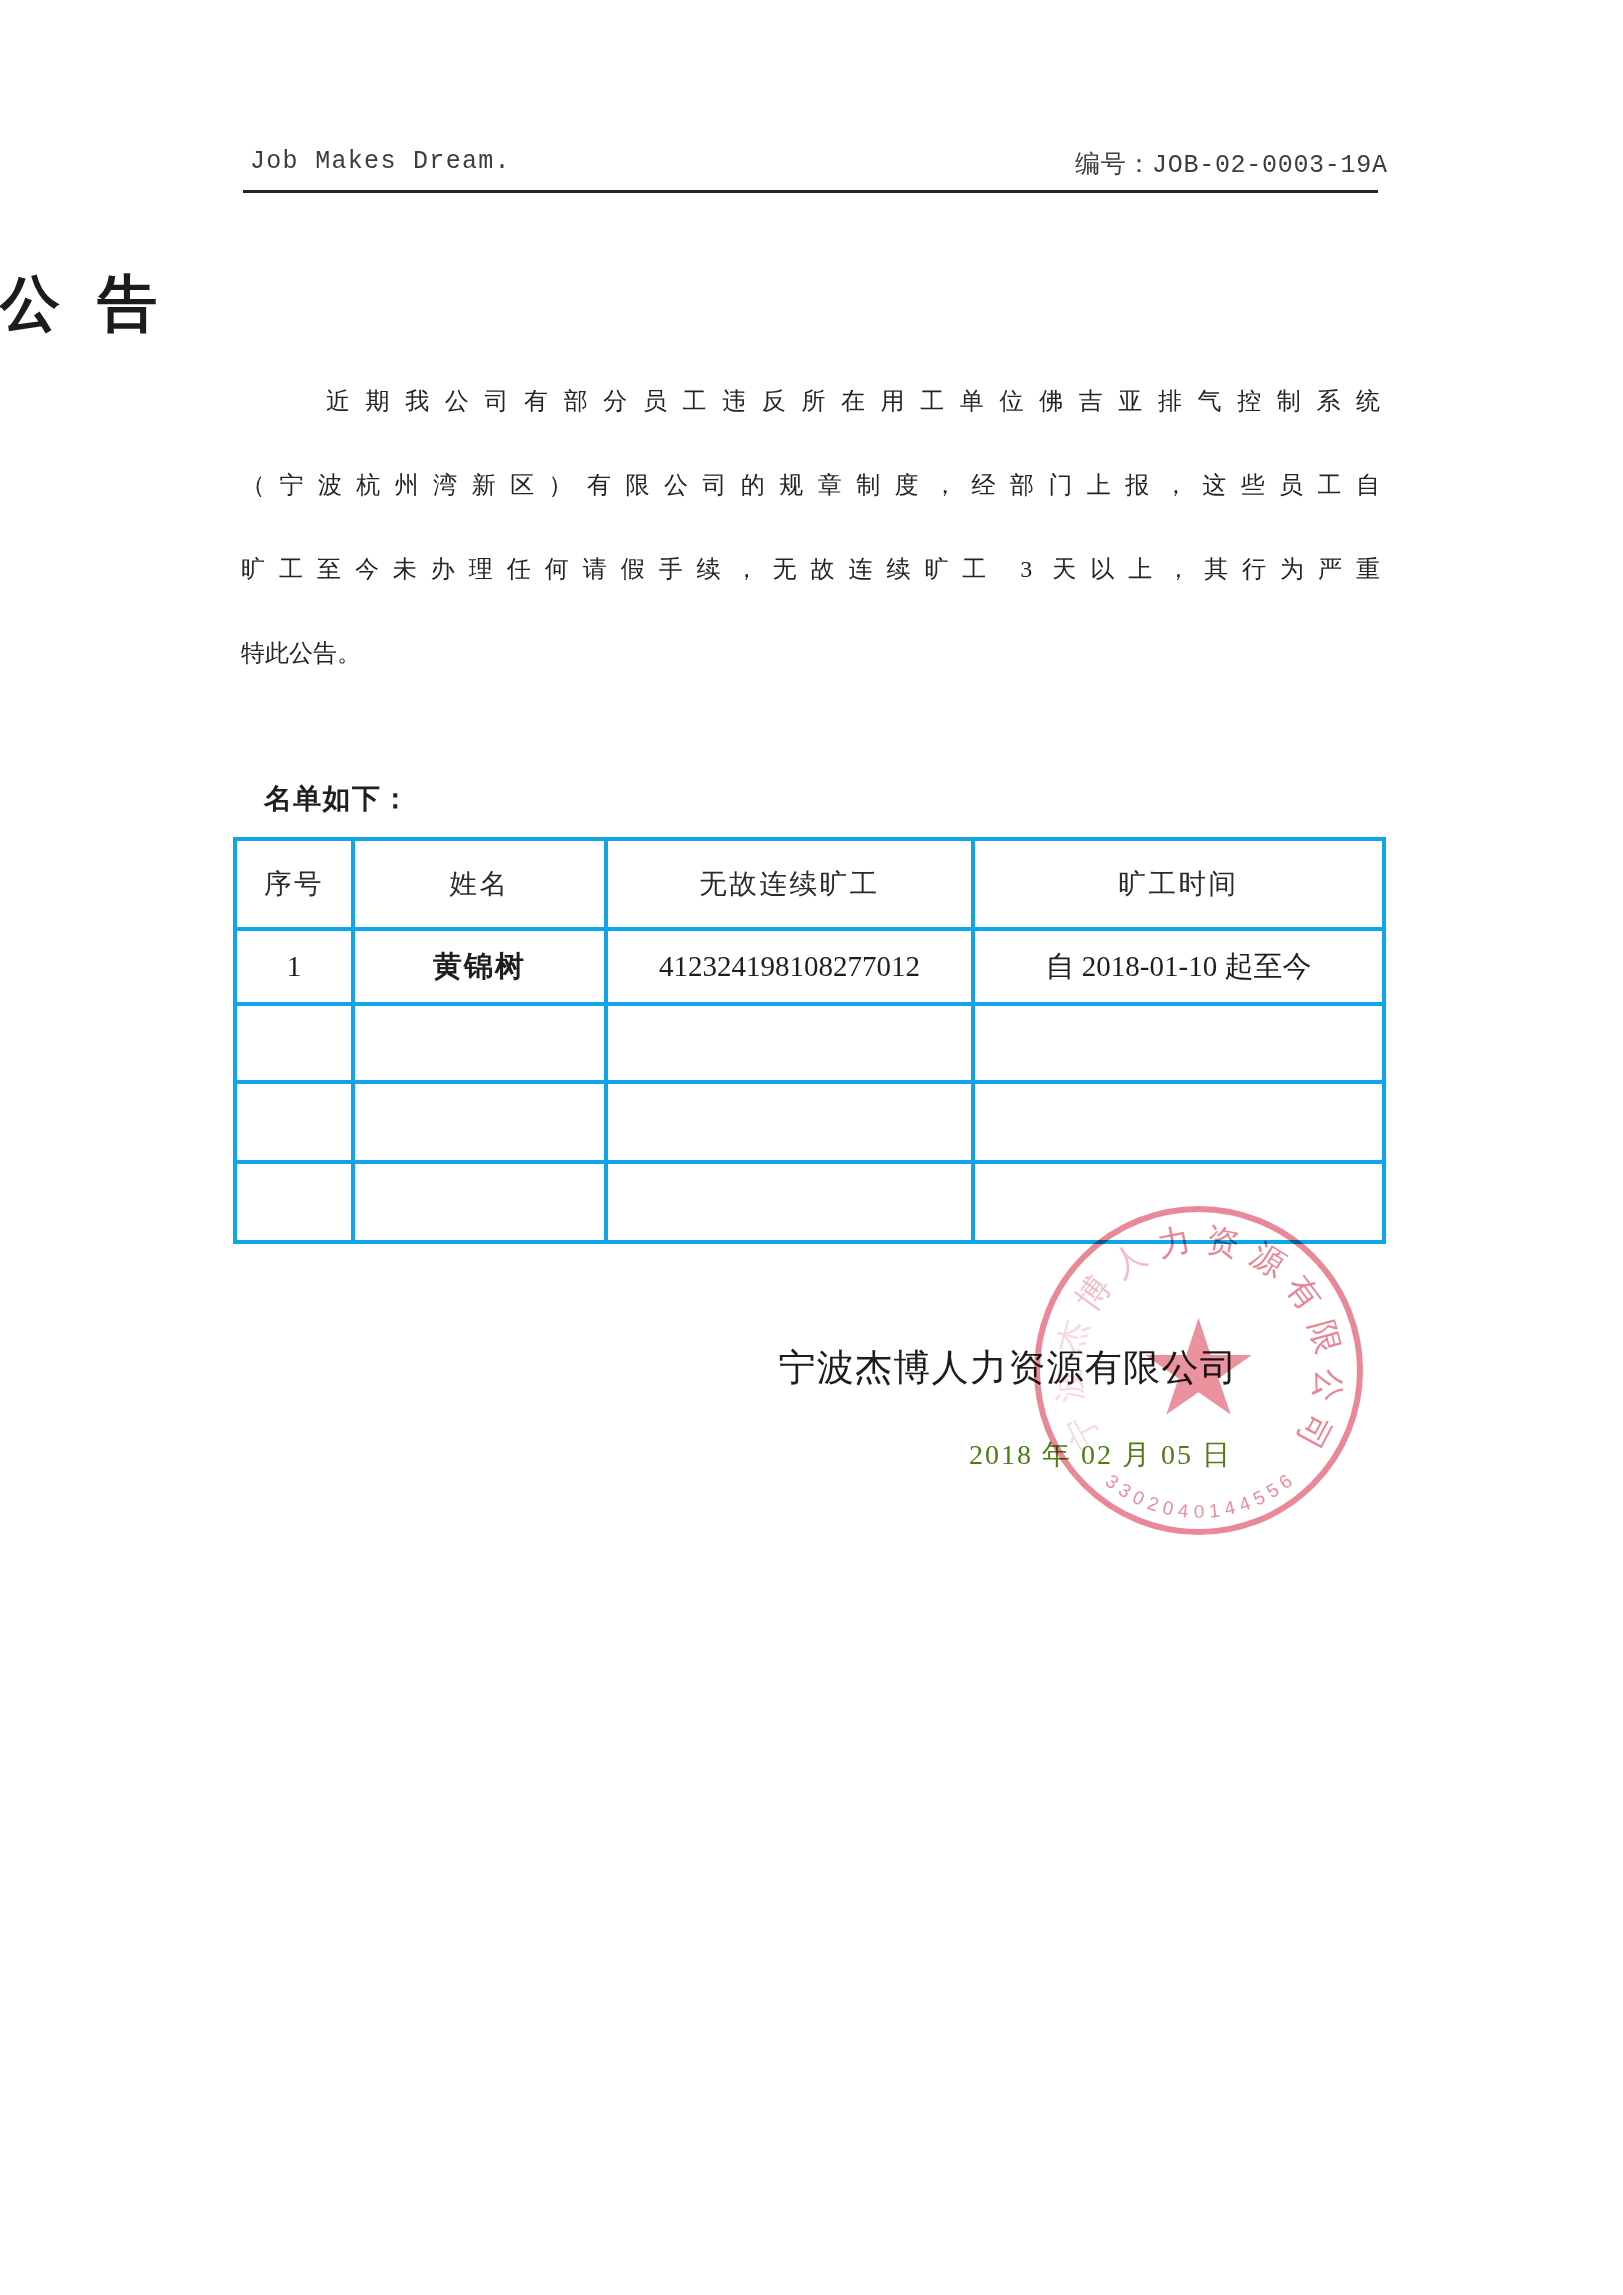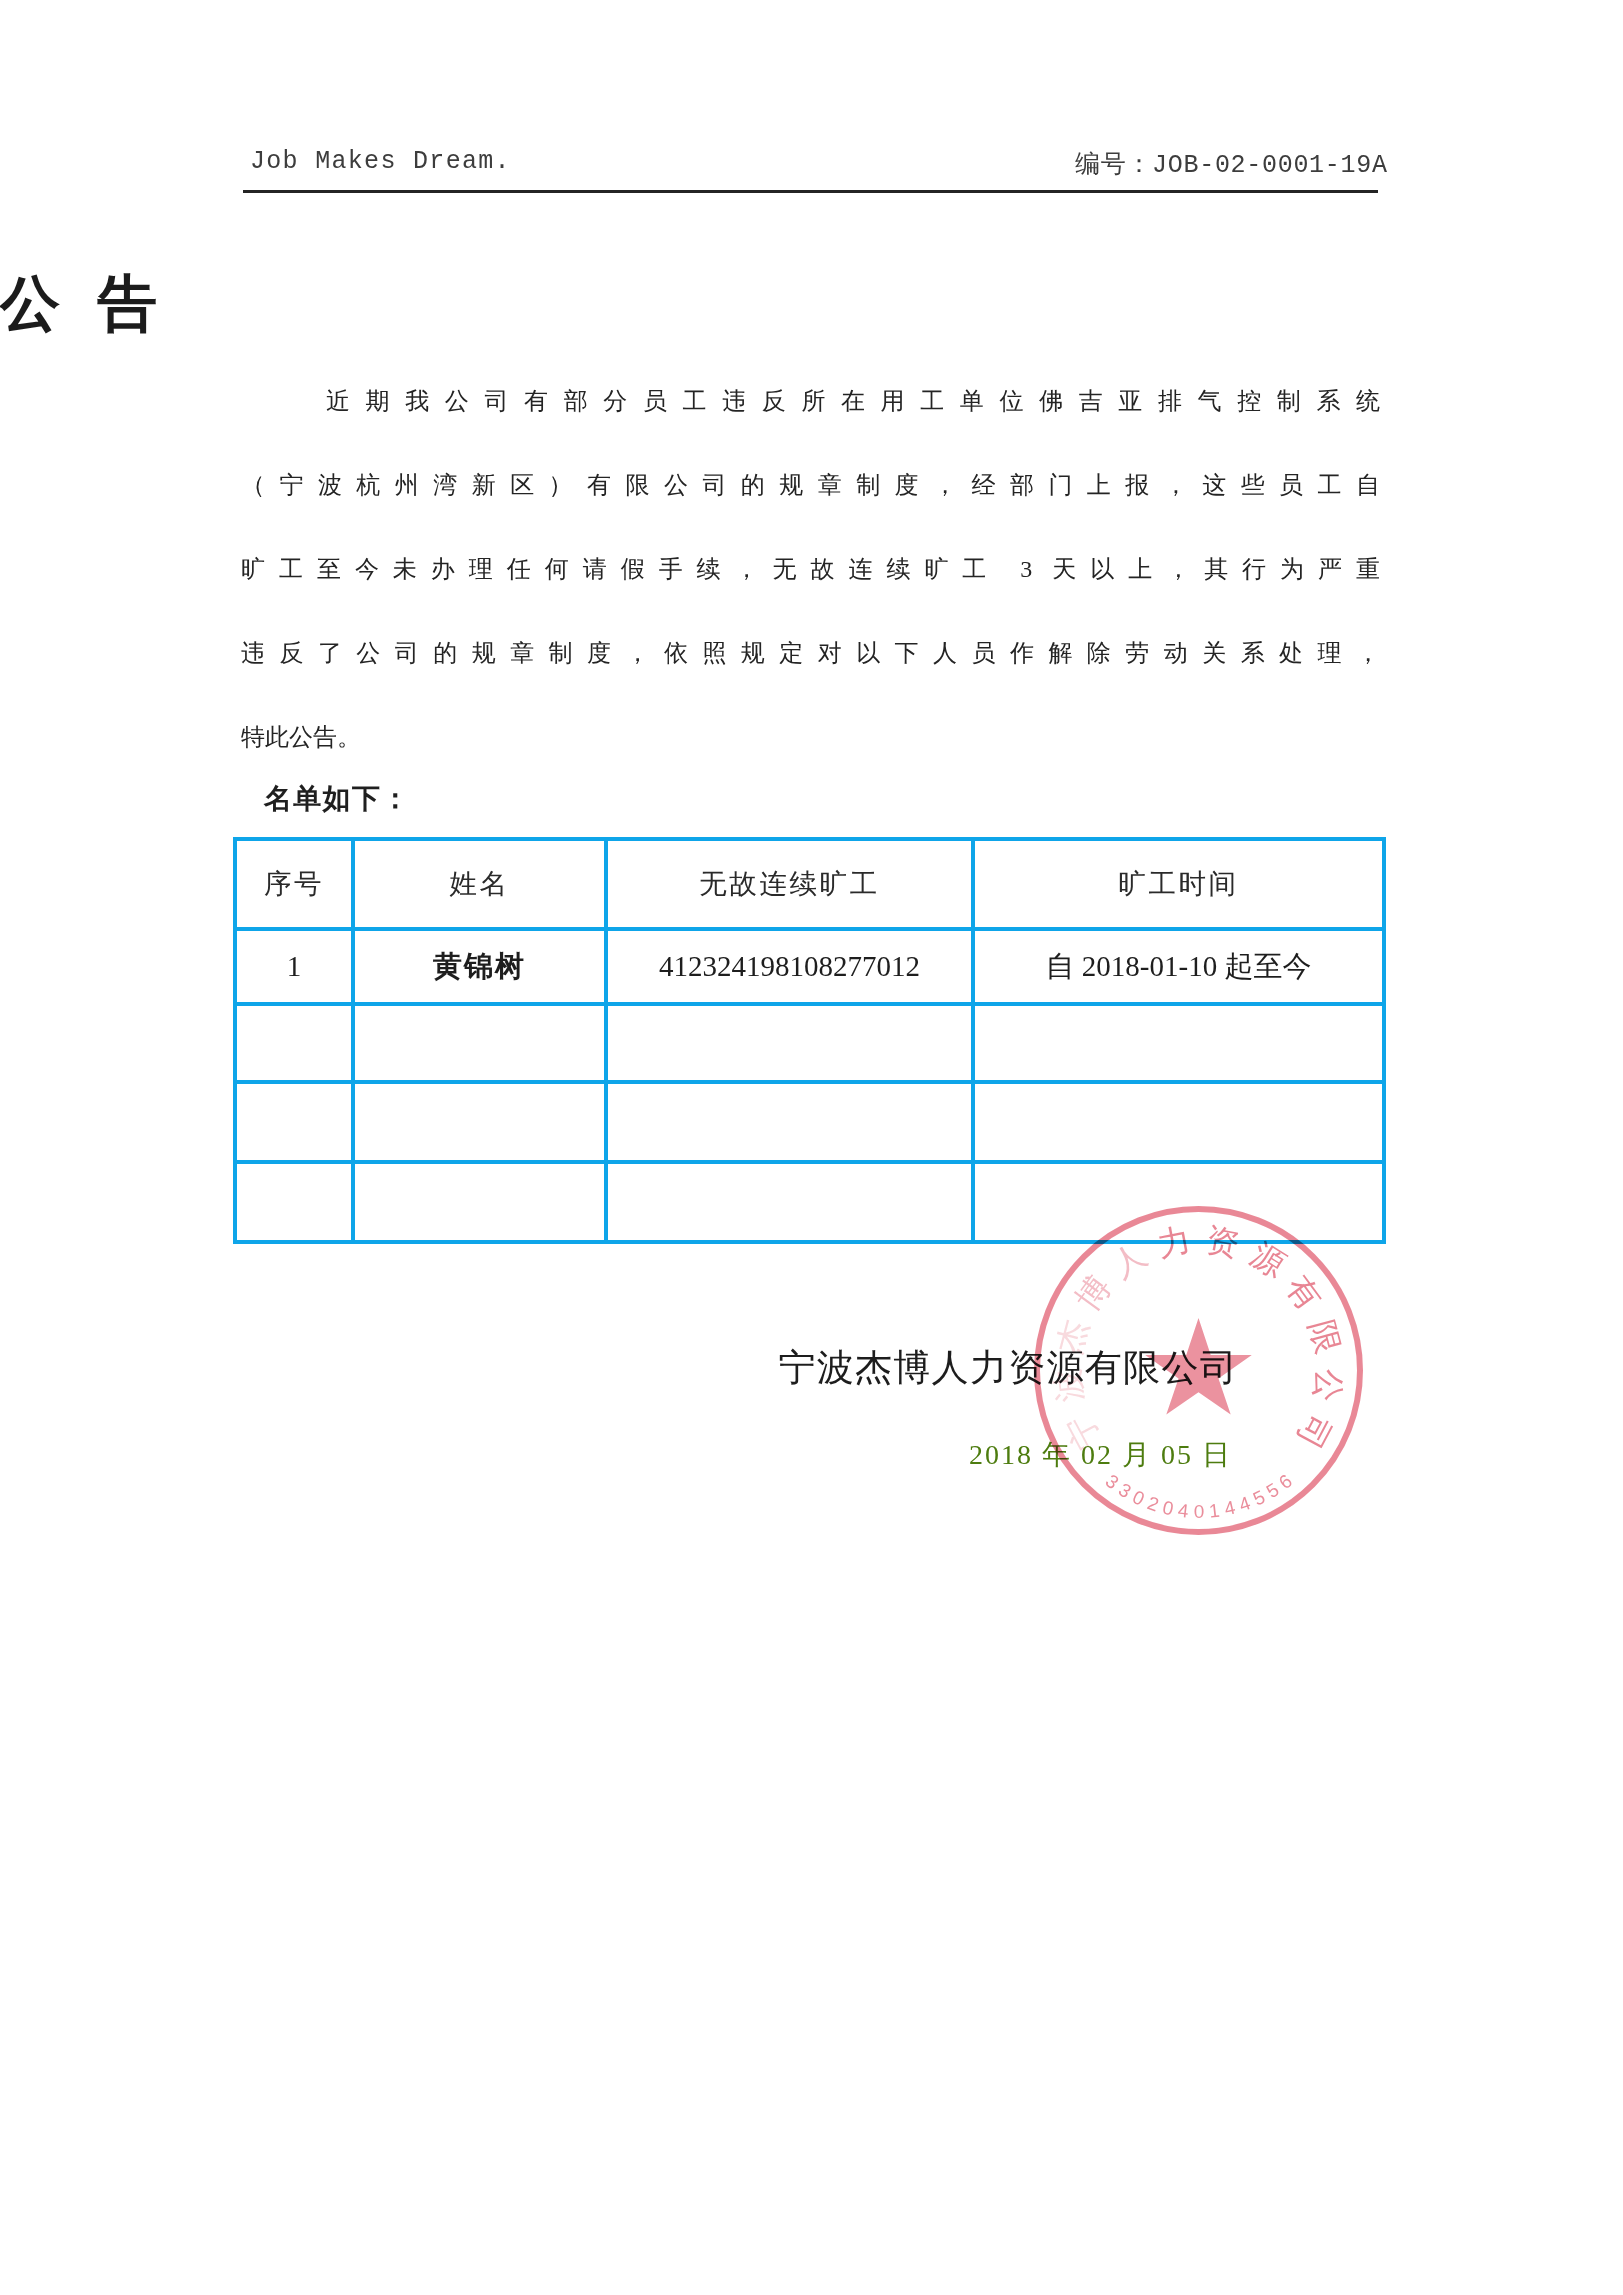--- a/index.html
+++ b/index.html
@@ -108,30 +108,29 @@
     color:rgba(223,82,103,0.75);
     font-family:"Liberation Sans","DejaVu Sans",sans-serif;
   }
 </style>
 </head>
 <body>
 
 <div class="page">
 
   <div class="brand">Job Makes Dream.</div>
-  <div class="doc-no">编号：JOB-02-0001-19A</div>
+  <div class="doc-no">编号：JOB-02-0003-19A</div>
   <div class="header-rule"></div>
 
   <div class="title">公 告</div>
 
   <div class="bodytext">
     <div class="ln just indent">近期我公司有部分员工违反所在用工单位佛吉亚排气控制系统</div>
     <div class="ln just">（宁波杭州湾新区）有限公司的规章制度，经部门上报，这些员工自</div>
     <div class="ln just">旷工至今未办理任何请假手续，无故连续旷工 3 天以上，其行为严重</div>
-    <div class="ln just">违反了公司的规章制度，依照规定对以下人员作解除劳动关系处理，</div>
     <div class="ln">特此公告。</div>
   </div>
 
   <div class="list-label">名单如下：</div>
 
   <table class="roster">
     <colgroup>
       <col style="width:118px">
         <col style="width:253px">
         <col style="width:367px">

